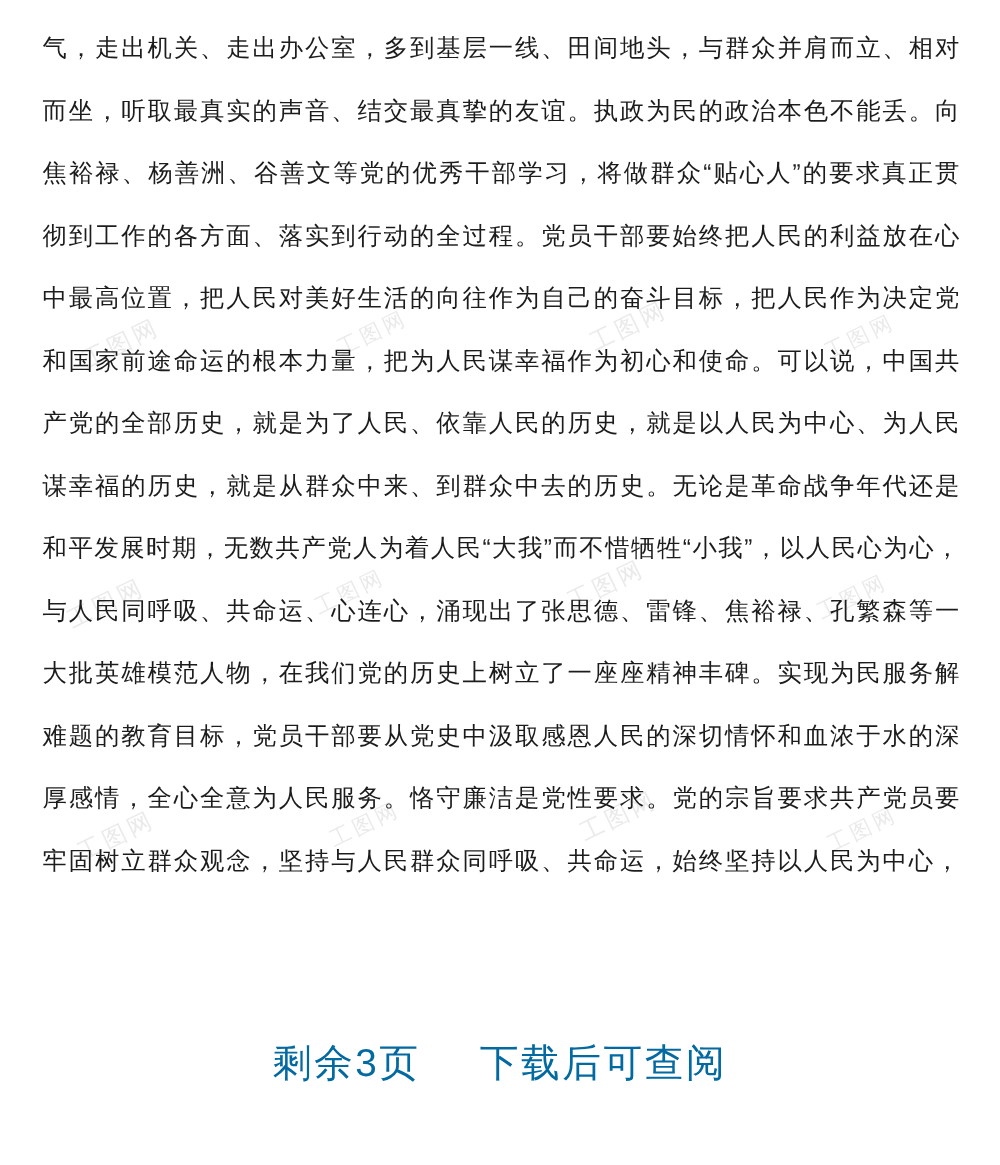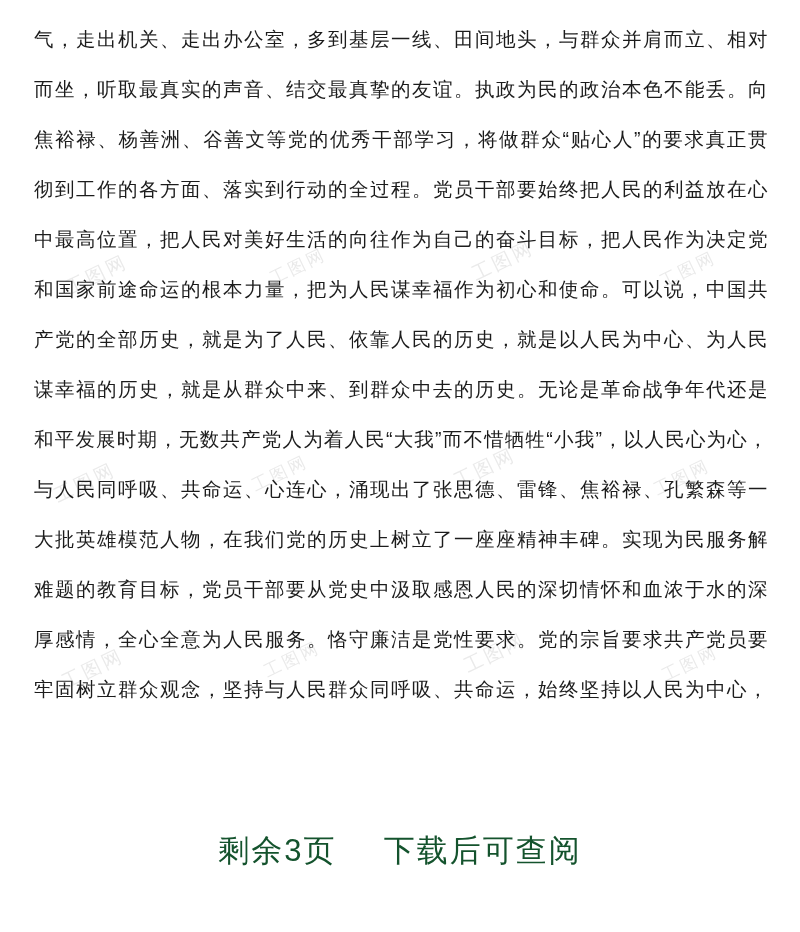--- a/index.html
+++ b/index.html
@@ -52,21 +52,21 @@
   }
 
   #footer-note {
     position: absolute;
     left: 0;
     right: 0;
     top: 830px;
     text-align: center;
     font-family: "Liberation Sans", sans-serif;
     font-size: 31px;
-    color: #14532d;
+    color: #0369a1;
     letter-spacing: 2px;
     user-select: none;
   }
   #footer-note .gap {
     display: inline-block;
     width: 26px;
   }
 
   
   .wm {

